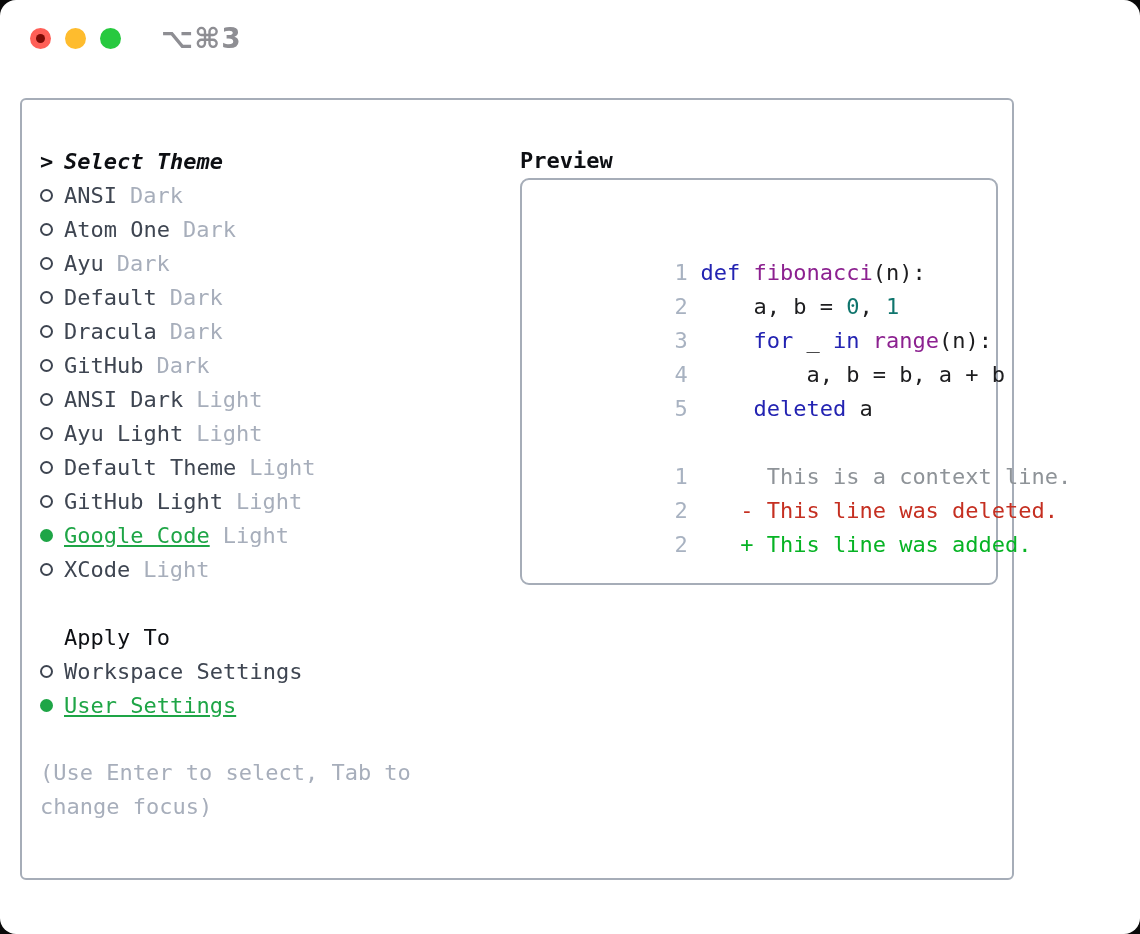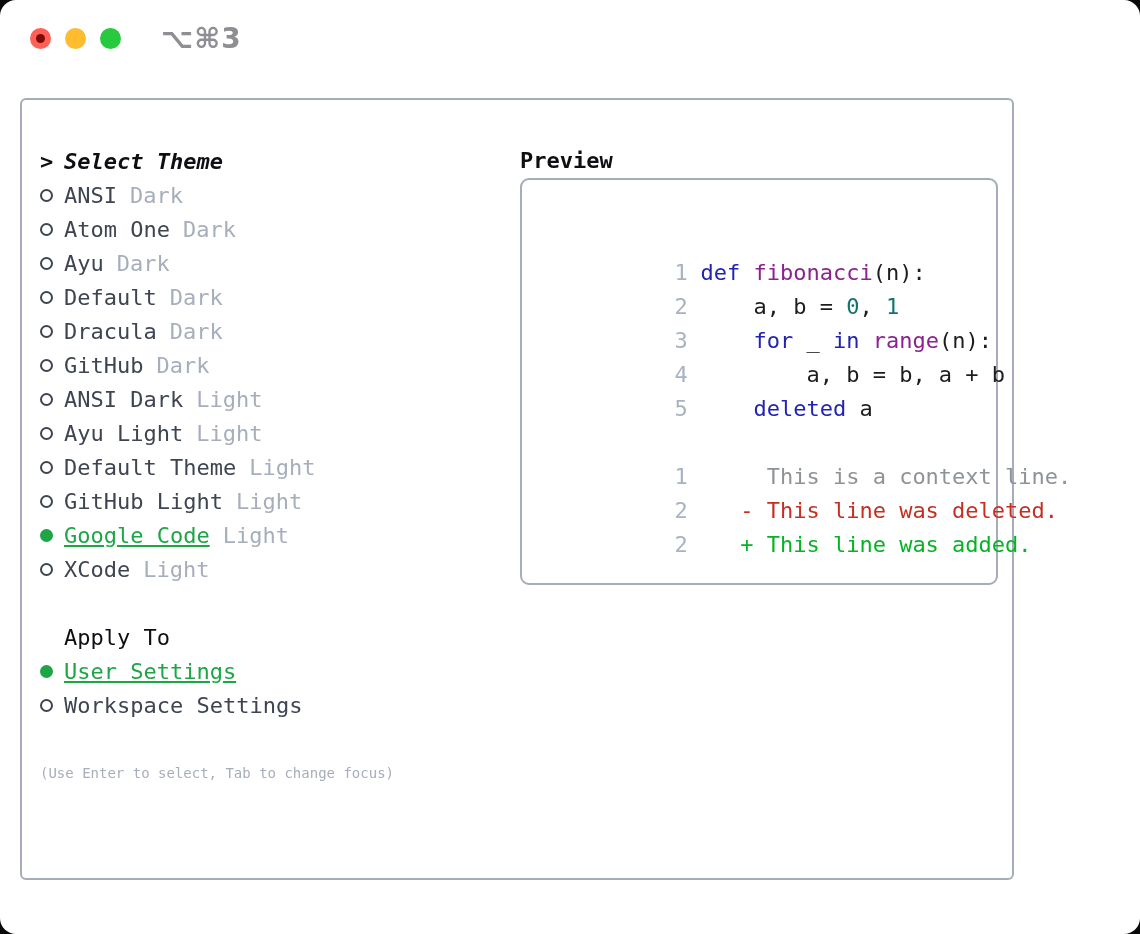--- a/index.html
+++ b/index.html
@@ -42,21 +42,21 @@
   .marker.filled{background:var(--select_green);border-color:var(--select_green);}
   .marker.blank{visibility:hidden;}
   .cursor{flex:none;width:24px;color:var(--heading);font-weight:bold;font-size:22px;}
   .title-text{color:var(--heading);font-weight:bold;font-style:italic;}
   .name{white-space:pre;}
   .variant{color:var(--muted);margin-left:13px;white-space:pre;}
   .row.selected .name{color:var(--select_green);text-decoration:underline;}
   .spacer{height:34px;}
   .section-title{color:var(--heading);}
   .hint{
-    width:440px;color:var(--muted);font-size:14px;line-height:34px;margin-top:34px;
+    width:440px;color:var(--muted);font-size:22px;line-height:34px;margin-top:34px;
   }
   
   .preview-title{height:34px;font-size:22px;line-height:34px;
                  color:var(--heading);font-weight:bold;}
   .preview-box{
     width:478px;height:407px;box-sizing:border-box;
     border:2px solid var(--border);border-radius:9px;
     padding:42px 0 0 20px;background:#fff;
   }
   .line{height:34px;font-size:22px;line-height:34px;white-space:pre;}
@@ -152,28 +152,28 @@
         <span class="name">XCode</span>
         <span class="variant">Light</span>
       </div>
 
       <div class="spacer"></div>
 
       <div class="row">
         <span class="marker blank"></span>
         <span class="section-title">Apply To</span>
       </div>
+      <div class="row">
+        <span class="marker"></span>
+        <span class="name">Workspace Settings</span>
+      </div>
       <div class="row selected">
         <span class="marker filled"></span>
         <span class="name">User Settings</span>
       </div>
-      <div class="row">
-        <span class="marker"></span>
-        <span class="name">Workspace Settings</span>
-      </div>
 
       <div class="hint">(Use Enter to select, Tab to change focus)</div>
     </div>
 
     <div class="col-right">
       <div class="preview-title">Preview</div>
 
       <div class="preview-box">
 
         <div class="line">

